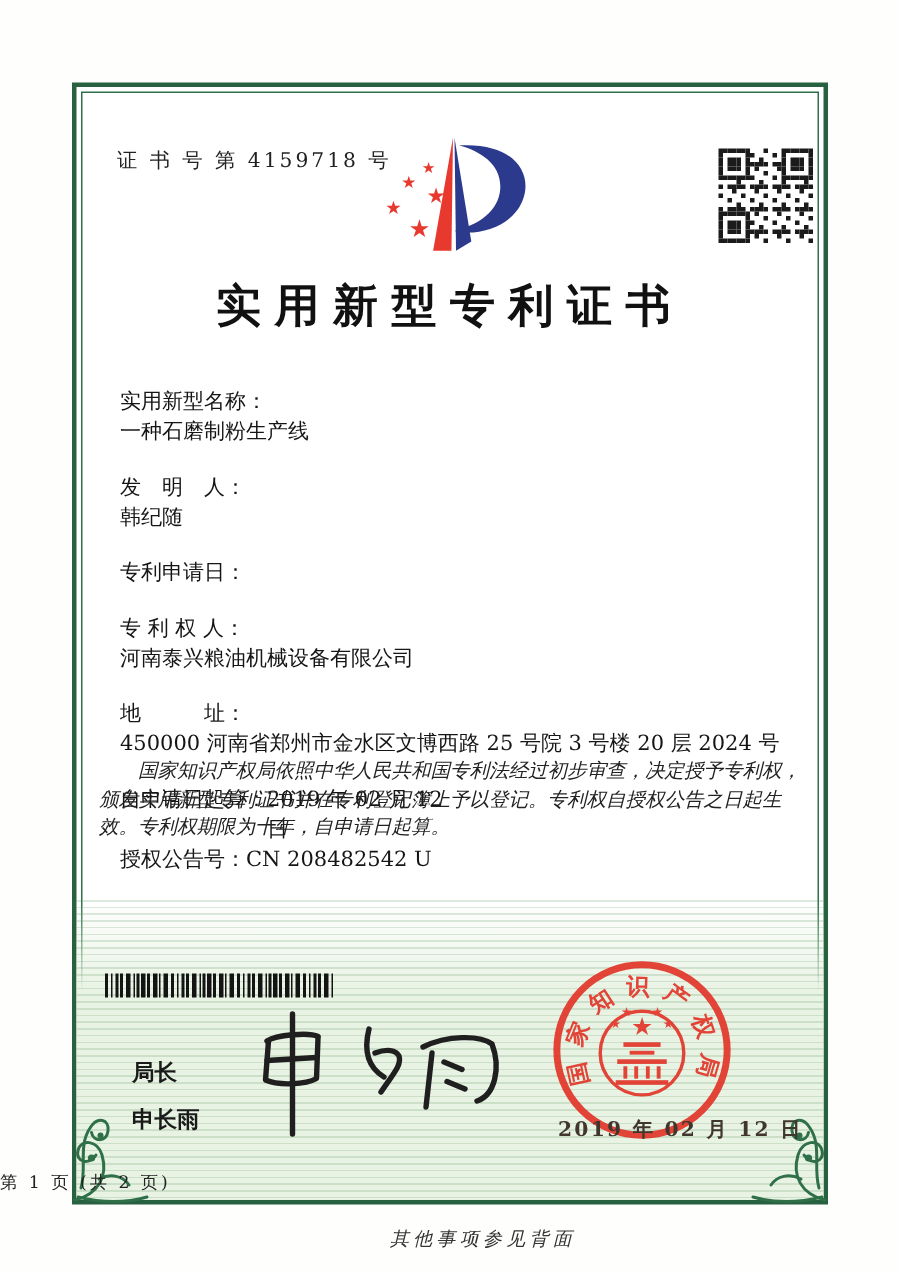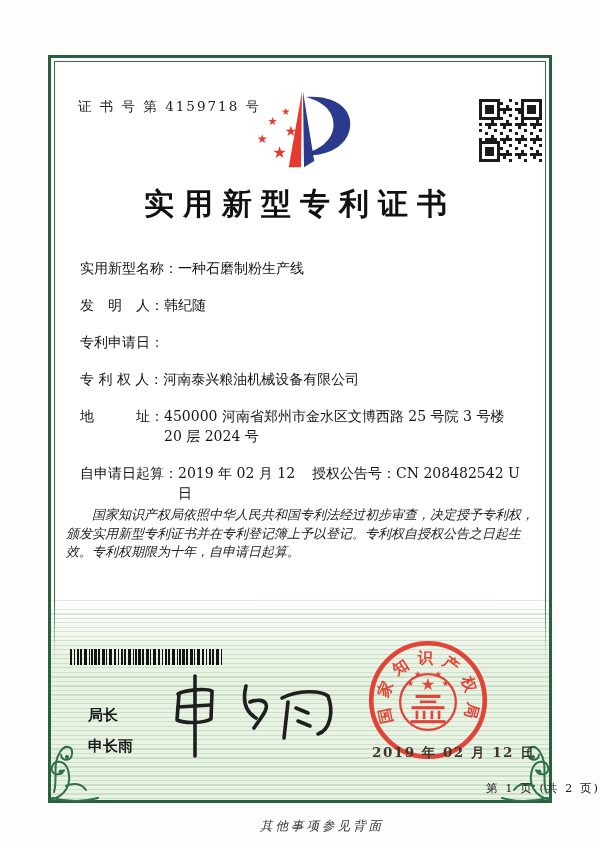--- a/index.html
+++ b/index.html
@@ -34,21 +34,21 @@
     display:flex;flex-wrap:wrap;align-content:flex-start;background:#fff;
   }
   .qr b{width:3px;height:3px;display:block;}
   .qr b.on{background:#1b1b1b;}
   .title{
     position:absolute;left:0;right:0;top:184px;text-align:center;
     font-size:30px;font-weight:bold;letter-spacing:9px;color:#111;
   }
   
   .fields{position:absolute;left:80px;top:258px;width:444px;font-size:14px;}
-  .row{display:flex;line-height:20px;margin-bottom:17px;}
+  .row{display:flex;line-height:20px;margin-bottom:17px;flex-direction:column;}
   .lab{white-space:nowrap;color:#151515;}
   .val{flex:1;color:#151515;}
   .grant{justify-content:flex-start;}
   .grant .pair{display:flex;}
   .grant .pair:first-child{width:232px;}
   
   .paras{position:absolute;left:66px;top:506px;width:472px;font-size:13px;line-height:18.6px;color:#222;font-style:italic;}
   .paras p{margin:0;text-indent:2em;}
   
   .barcode{position:absolute;left:70px;top:649px;height:16px;display:flex;align-items:stretch;}
@@ -59,21 +59,21 @@
   .commissioner-name{position:absolute;left:88px;top:737px;font-size:15px;font-weight:bold;
     font-family:"DejaVu Sans","Liberation Sans",sans-serif;color:#1a1a1a;text-align:center;}
   .signature{position:absolute;left:162px;top:668px;width:180px;height:96px;}
   
   .seal{position:absolute;left:364px;top:636px;width:128px;height:128px;opacity:.93;}
   .seal-date{
     position:absolute;left:372px;top:744px;font-size:13.5px;letter-spacing:1.5px;
     color:#41362e;font-weight:bold;z-index:5;
   }
   
-  .page-num{position:absolute;left:0;right:0;top:781px;text-align:right;font-size:11.5px;letter-spacing:2px;color:#222;padding-left:36px;}
+  .page-num{position:absolute;left:0;right:0;top:781px;text-align:left;font-size:11.5px;letter-spacing:2px;color:#222;}
   .back-note{position:absolute;left:0;right:0;top:818px;text-align:center;font-size:12.5px;letter-spacing:3px;color:#333;font-style:italic;padding-left:44px;}
   
   .flourish{position:absolute;width:92px;height:92px;}
   .flourish.bl{left:40px;top:714px;}
   .flourish.br{left:468px;top:714px;transform:scaleX(-1);}
 </style>
 </head>
 <body>
 
 <div class="frame">

